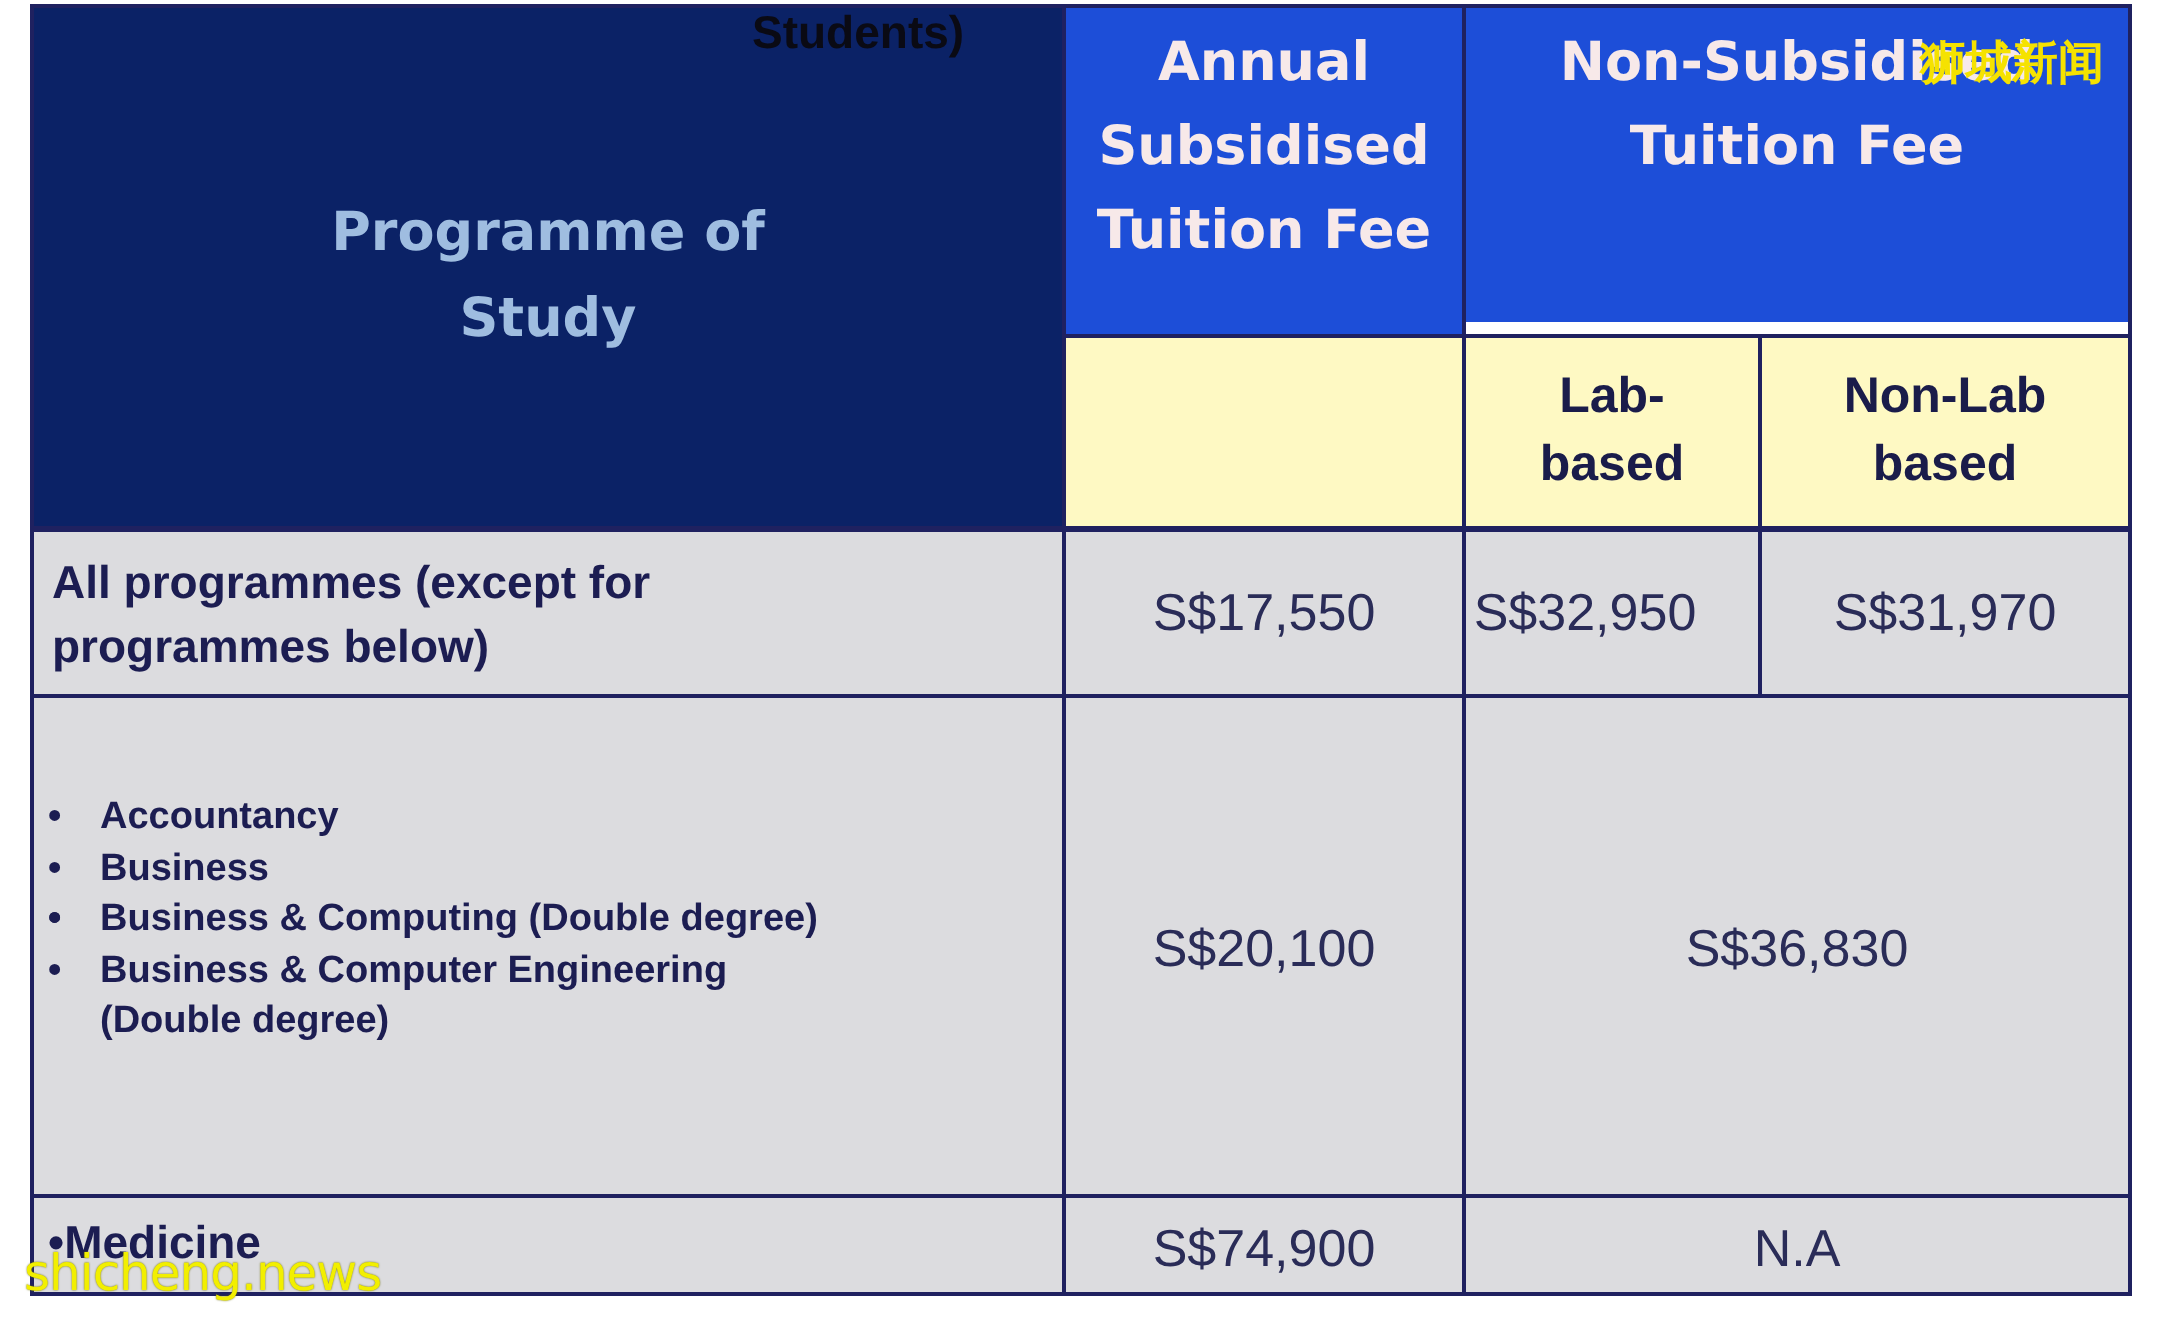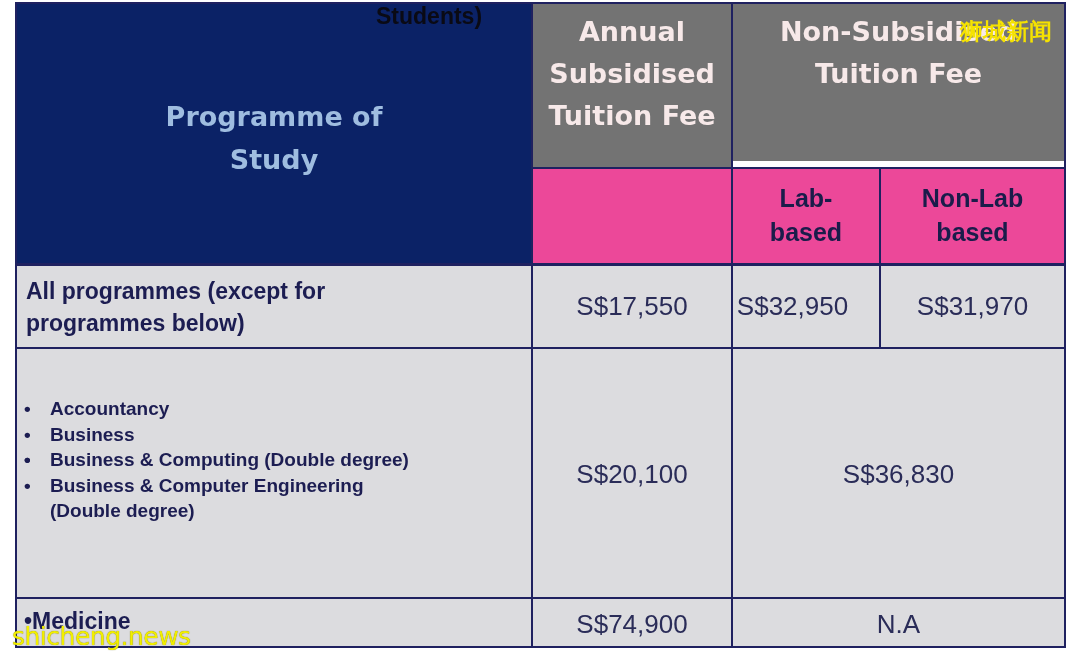--- a/index.html
+++ b/index.html
@@ -2,22 +2,22 @@
 <html><head>
 <meta charset="utf-8">
 <style>
   html, body { margin: 0; padding: 0; }
   body {
     width: 1080px; height: 659px; background: #ffffff; position: relative; overflow: hidden;
     font-family: "Liberation Sans", sans-serif;
   }
   .cell { position: absolute; box-sizing: border-box; }
   .navy { background: #0b2266; }
-  .red { background: #737373; }
-  .white { background: #ec4899; }
+  .red { background: #1d4ed8; }
+  .white { background: #fef9c3; }
   .grey { background: #dcdcdf; }
   .hline, .vline { position: absolute; background: #1f2160; }
   .hd-text {
     position: absolute; left: 0; right: 0; text-align: center;
     font-family: "DejaVu Sans", sans-serif; font-weight: bold; color: #f7e9e9;
     font-size: 27px; line-height: 42px;
   }
   .prog-title {
     position: absolute; left: 0; right: 0; top: 92px; text-align: center;
     font-family: "DejaVu Sans", sans-serif; font-weight: bold; color: #9fbde0;

